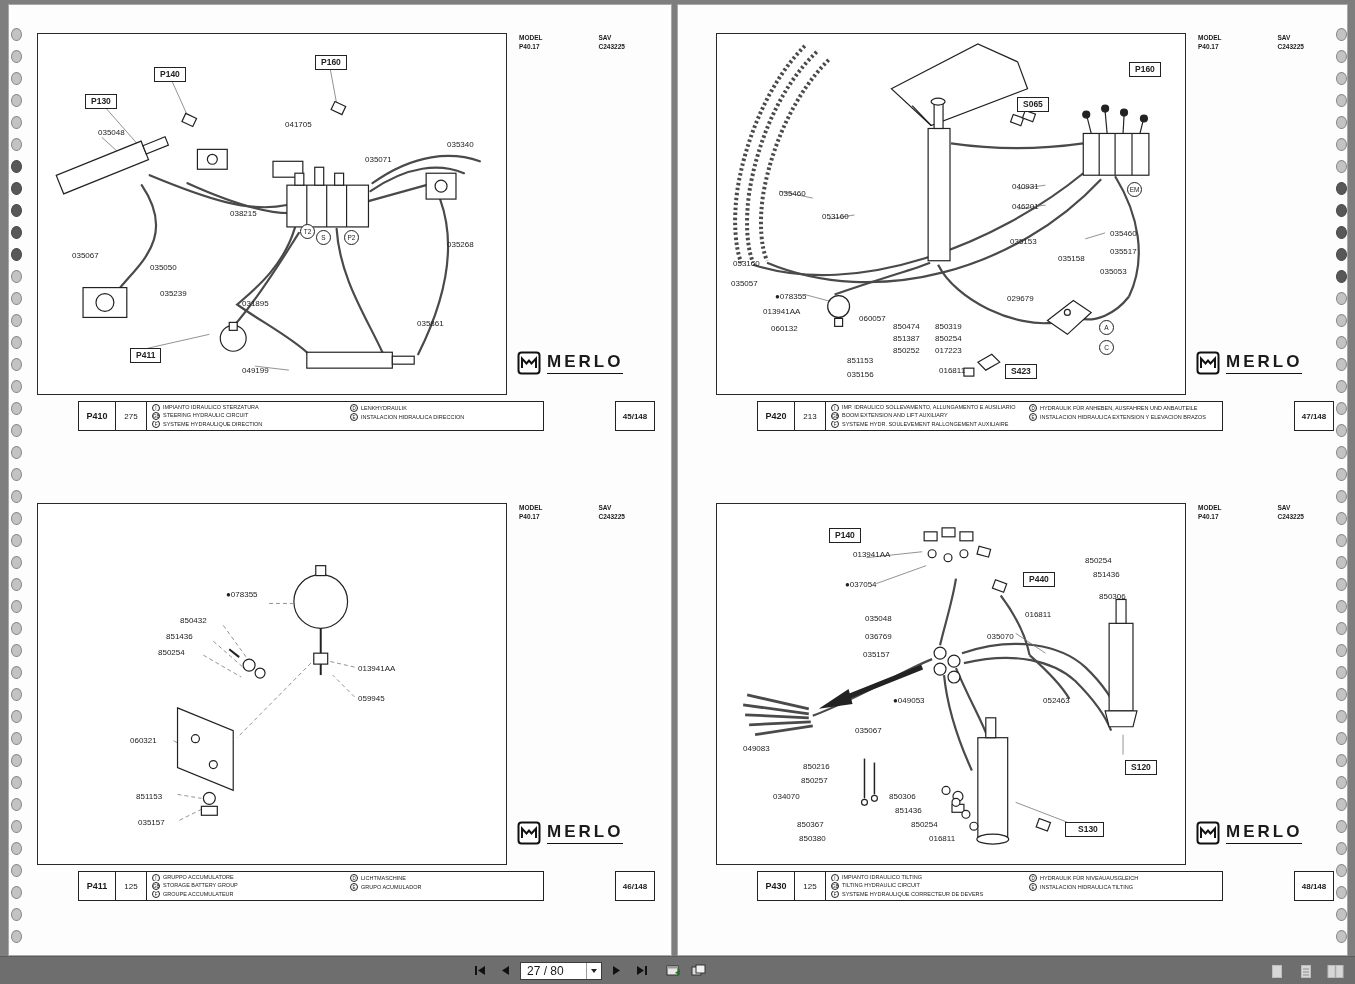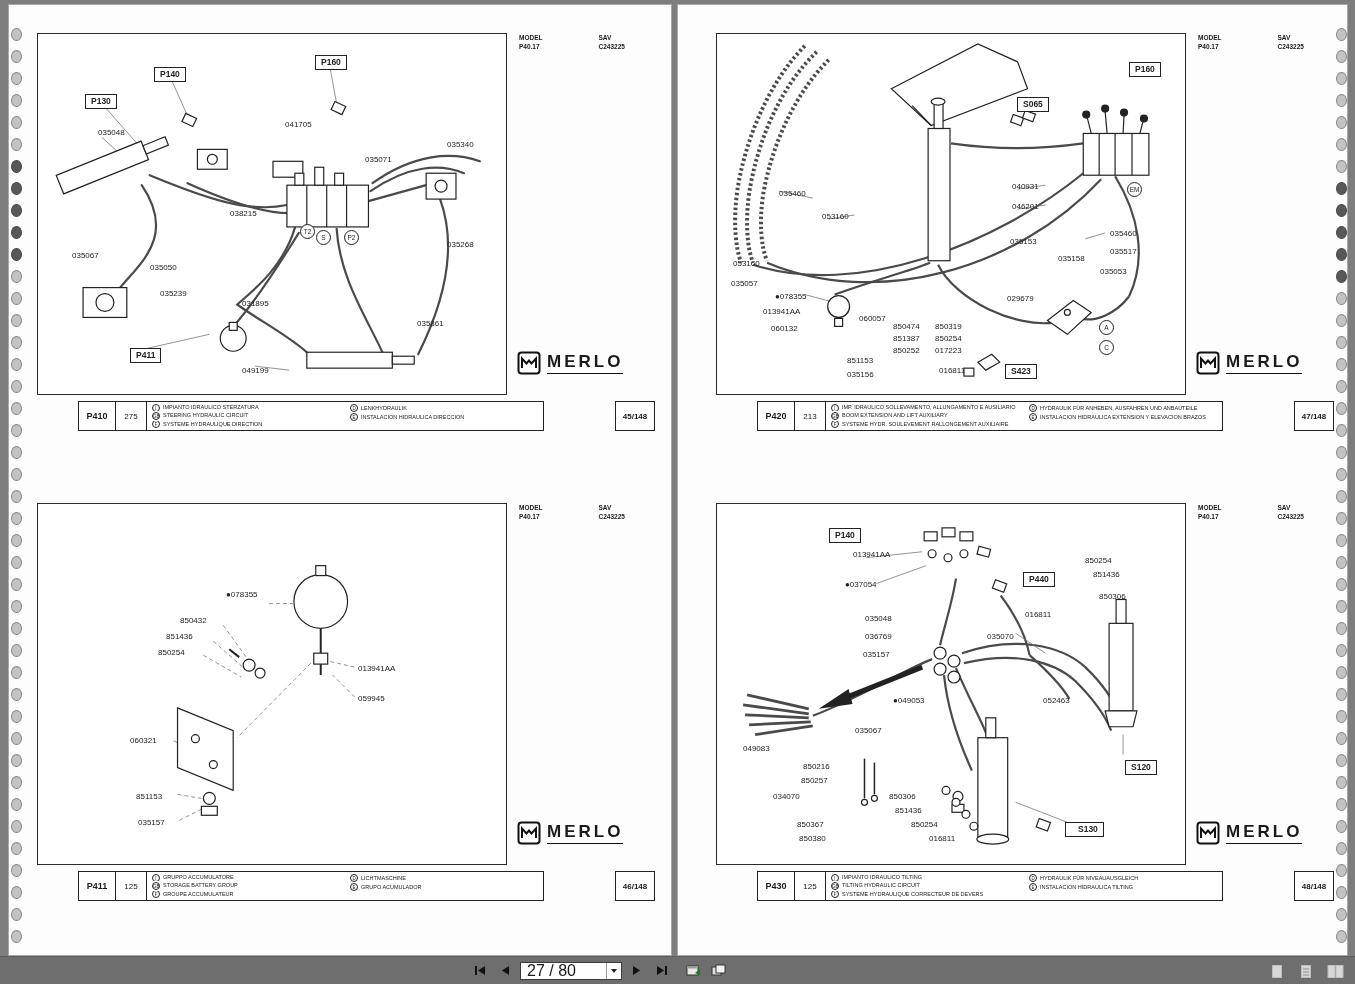--- a/index.html
+++ b/index.html
@@ -38,22 +38,22 @@
   .leg-row{display:flex;align-items:center;gap:3px;font-size:5.5px;line-height:7px;white-space:nowrap;overflow:hidden;}
   .leg-code{flex:none;width:8px;height:8px;border:1px solid #222;border-radius:50%;font-size:4.5px;line-height:7px;
             text-align:center;box-sizing:border-box;}
   .pageref{position:absolute;width:40px;height:30px;border:1px solid #222;display:flex;align-items:center;
            justify-content:center;font-size:8px;font-weight:bold;background:#fff;box-sizing:border-box;}
   
   .toolbar{position:absolute;left:0;right:0;bottom:0;height:27px;background:#6e6e6e;border-top:1px solid #5c5c5c;}
   .nav-group{position:absolute;left:470px;top:4px;display:flex;align-items:center;gap:5px;}
   .tb-btn{width:20px;height:19px;background:transparent;border:none;display:flex;align-items:center;
           justify-content:center;padding:0;cursor:pointer;}
-  .page-box{width:102px;height:18px;background:#fff;border:1px solid #3c3c3c;display:flex;align-items:center;
-            box-sizing:border-box;font-size:16px;}
+  .page-box{width:82px;height:18px;background:#fff;border:1px solid #3c3c3c;display:flex;align-items:center;
+            box-sizing:border-box;font-size:12px;}
   .page-box .pb-text{flex:1;padding-left:6px;}
   .pb-arrow{width:14px;height:100%;border-left:1px solid #9a9a9a;display:flex;align-items:center;justify-content:center;}
   .pb-arrow span{width:0;height:0;border-left:3.5px solid transparent;border-right:3.5px solid transparent;
                  border-top:4.5px solid #222;display:block;}
   .view-group{position:absolute;right:10px;top:5px;display:flex;align-items:center;gap:9px;}
 </style>
 </head>
 <body>
 
 <div id="viewer">

